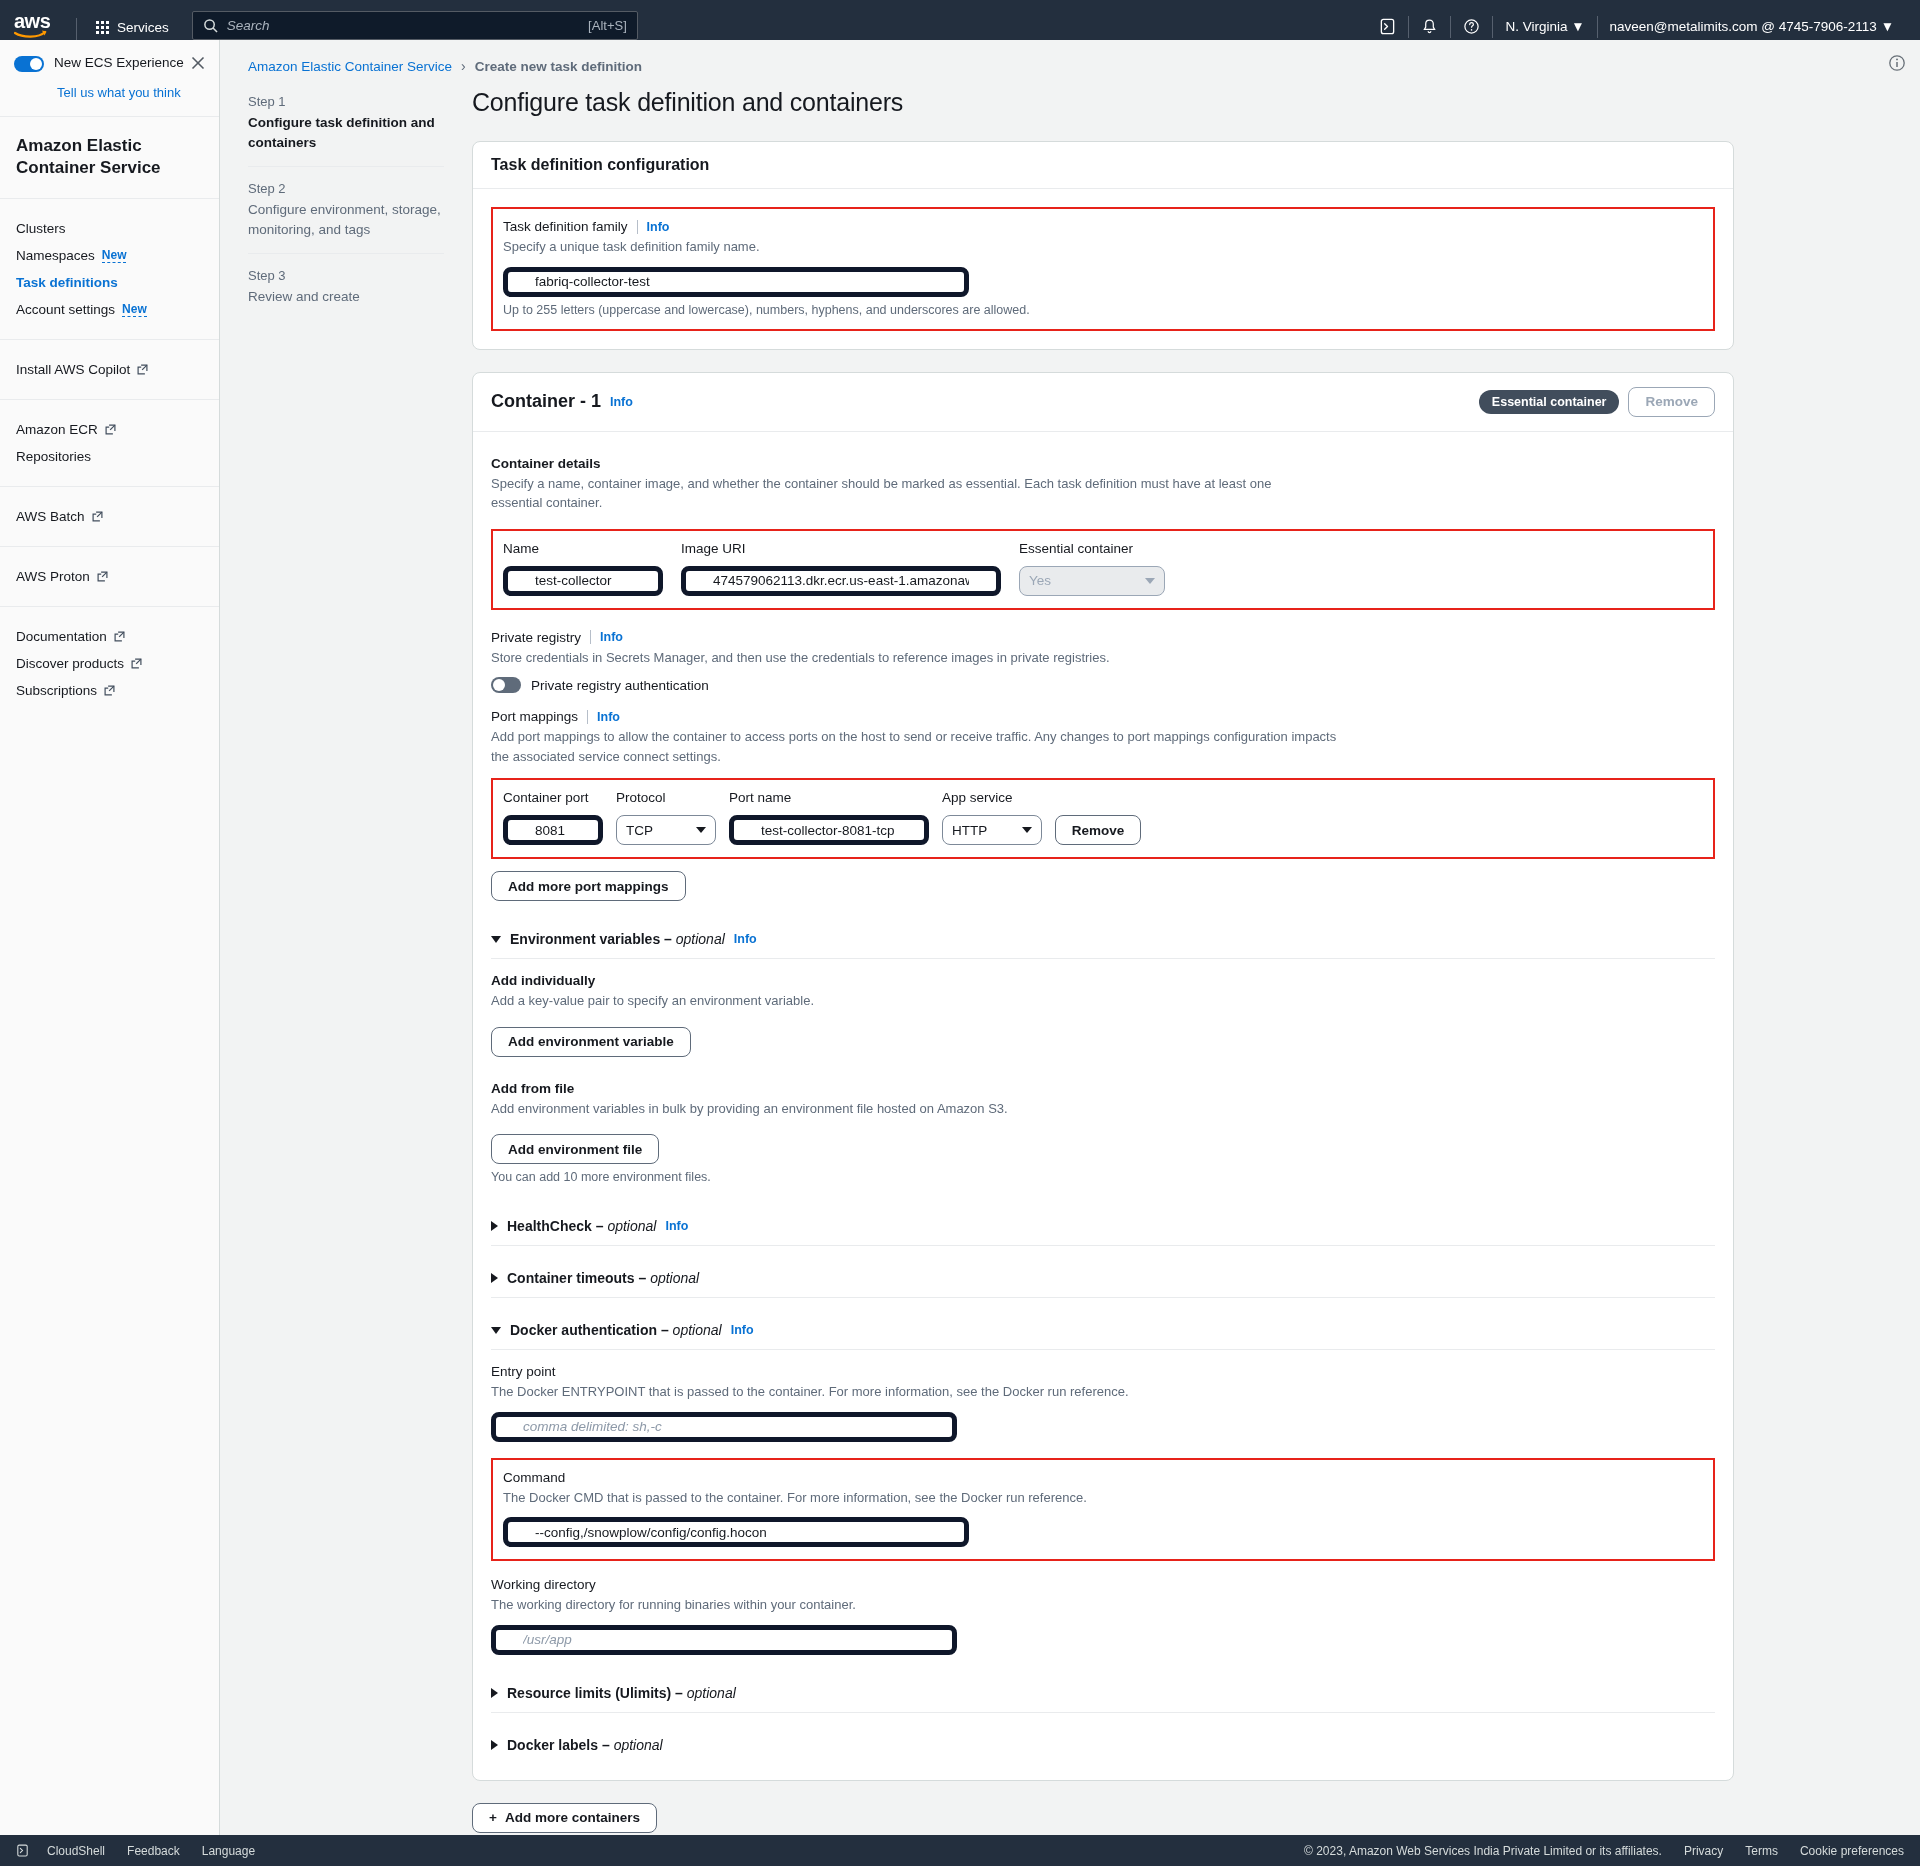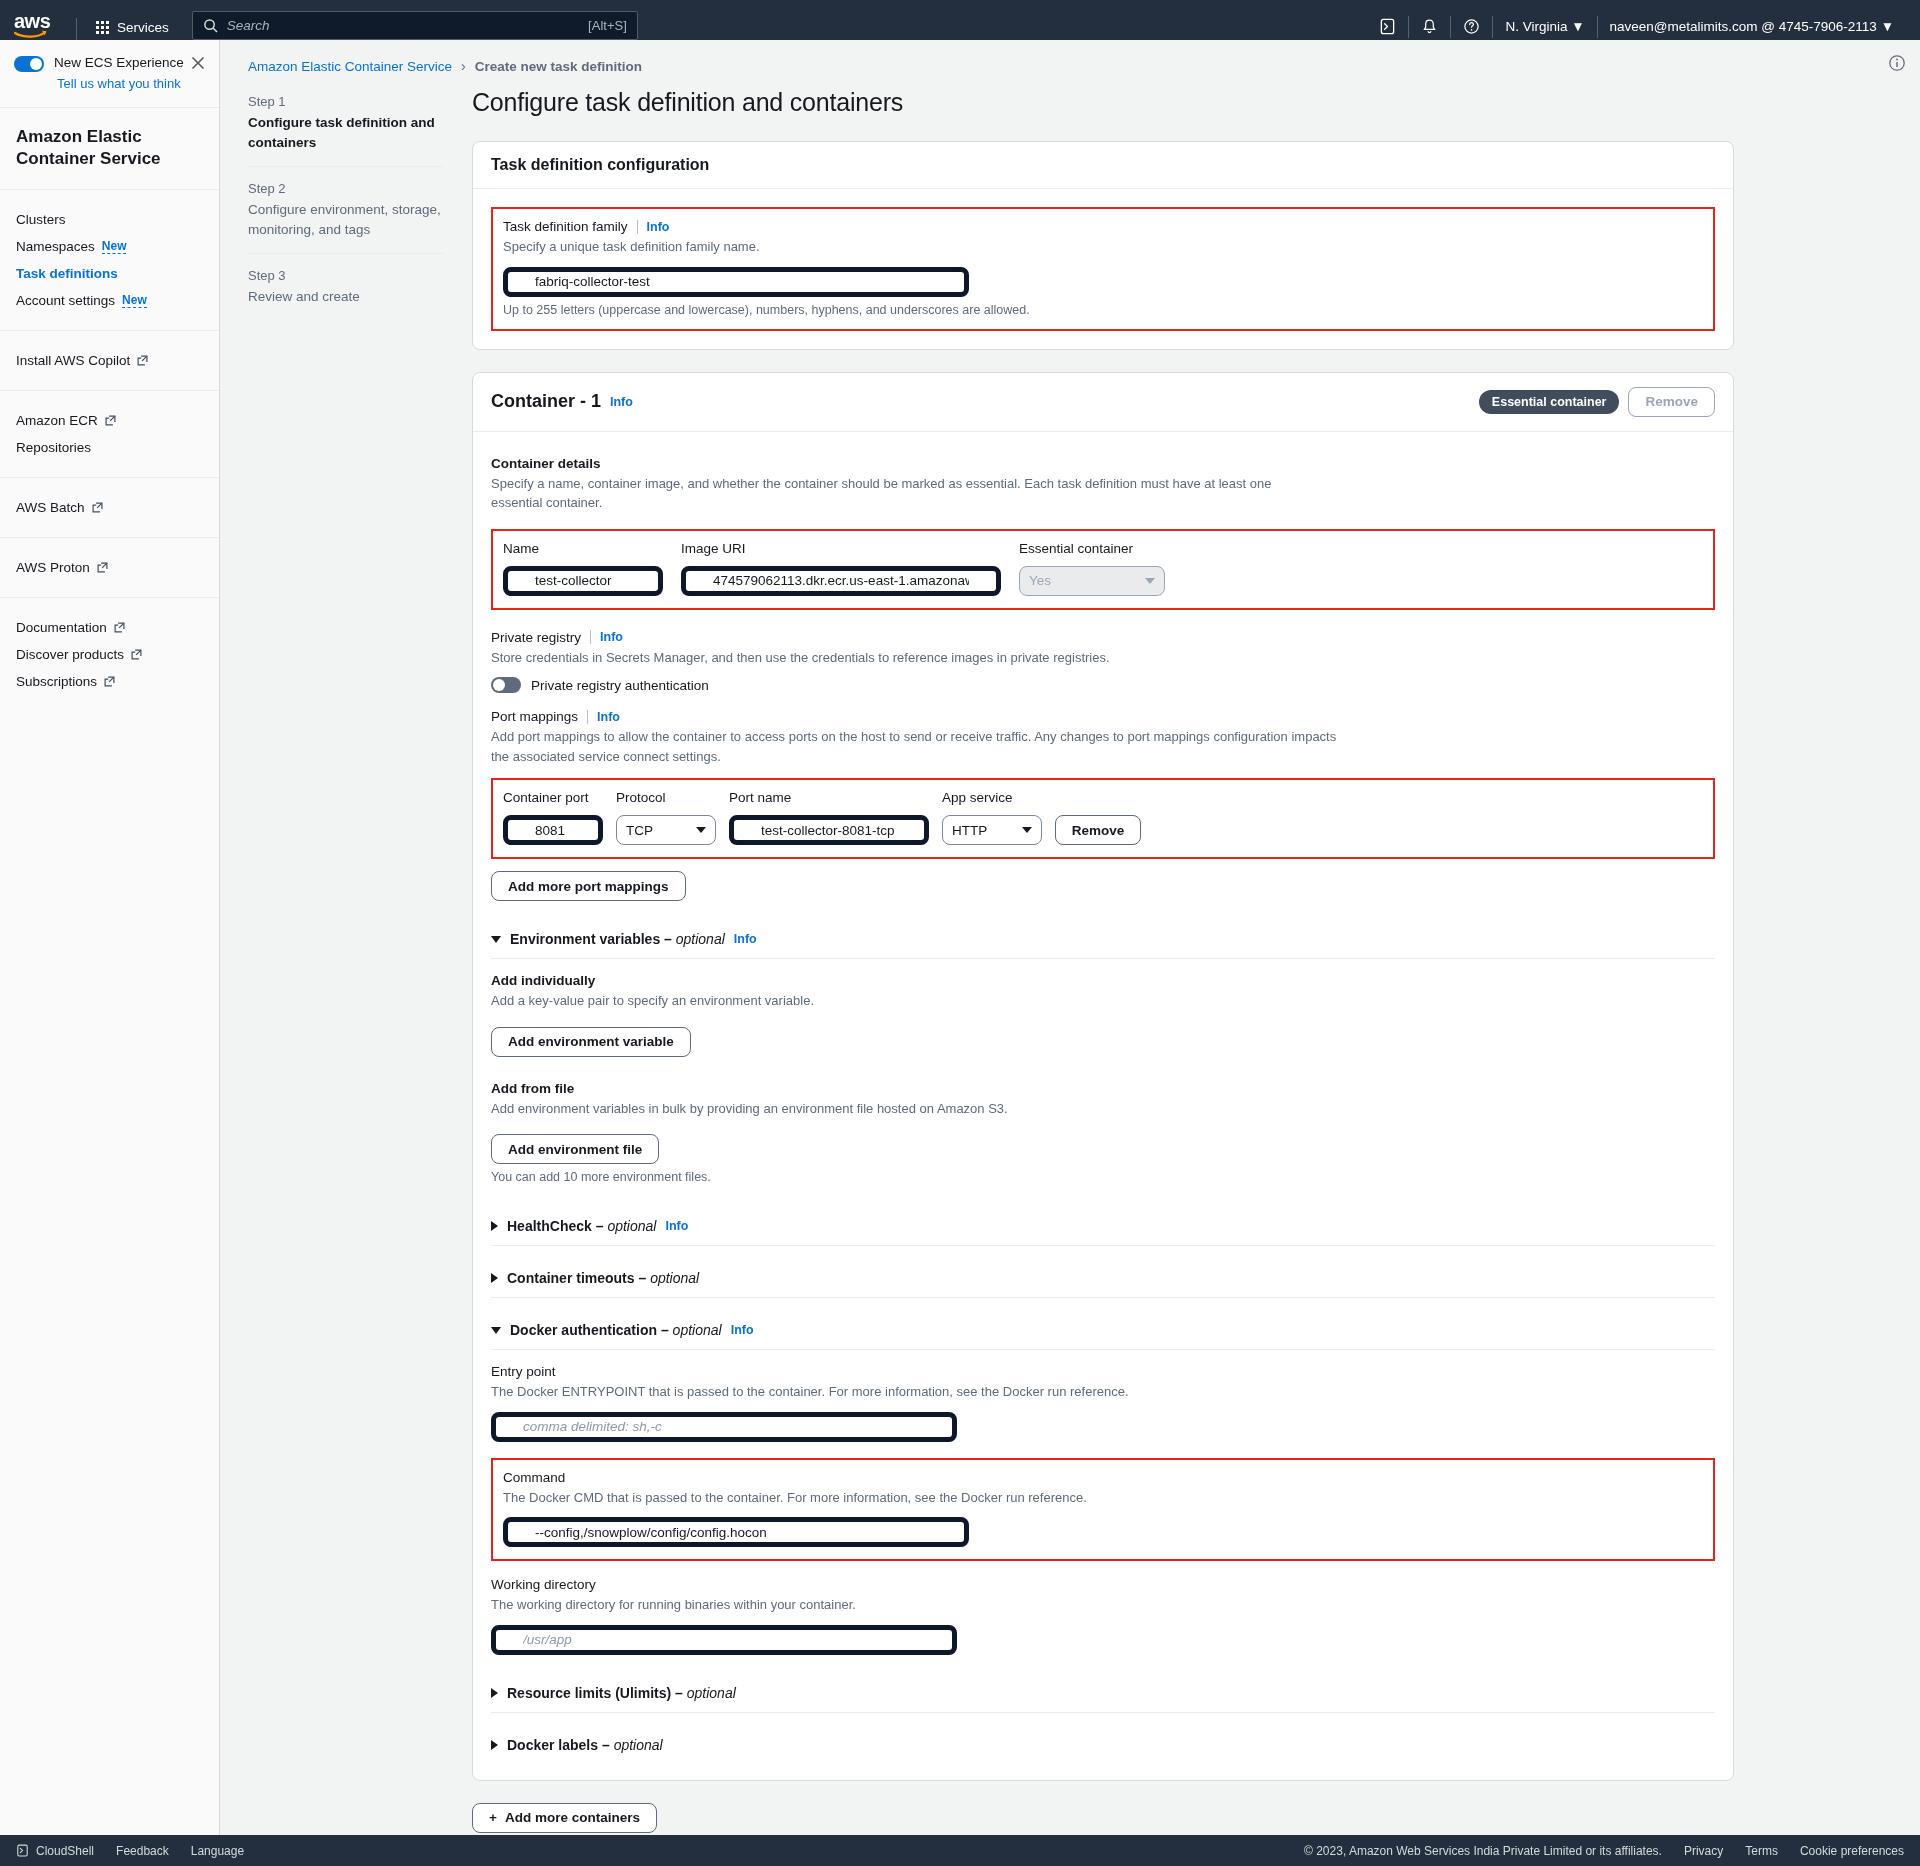--- a/index.html
+++ b/index.html
@@ -59,21 +59,21 @@
   }
   .toggle {
     width: 30px; height: 16px; border-radius: 8px; background: #0972d3;
     position: relative; flex: 0 0 30px; margin-top: 2px; cursor: pointer;
   }
   .toggle::after {
     content: ''; position: absolute; right: 2px; top: 2px;
     width: 12px; height: 12px; border-radius: 50%; background: #fff;
   }
   .ecs-exp-text { font-size: 13.5px; color: #16191f; line-height: 1.35; }
-  .ecs-exp-sub { display: block; text-align: center; color: #0972d3; font-size: 13px; margin-top: 3px; cursor: pointer; }
+  .ecs-exp-sub { display: block; text-align: center; color: #0972d3; font-size: 13px; margin-top: 12px; cursor: pointer; }
   .close-x {
     position: absolute; right: 12px; top: 14px; width: 18px; height: 18px;
     cursor: pointer; color: #545b64;
   }
   .sb-divider { height: 1px; background: #e9ebed; margin: 8px 0; }
   .sb-title { font-size: 17px; font-weight: 700; padding: 10px 16px 12px; line-height: 1.28; }
   .sb-list { padding: 8px 0; }
   .sb-item {
     display: flex; align-items: center; gap: 7px;
     padding: 6px 16px; font-size: 13.5px; color: #16191f; cursor: pointer;
@@ -182,21 +182,21 @@
     padding: 16px 0 26px 0;
   }
 
   
   .footer {
     height: 31px; background: #232f3e; color: #d5dbdb; display: flex;
     align-items: center; padding: 0 16px; font-size: 12px;
   }
   .footer-left { display: flex; align-items: center; gap: 22px; }
   .footer-right { margin-left: auto; display: flex; align-items: center; gap: 22px; }
-  .footer-item { cursor: pointer; display:flex; align-items:center; gap:7px; }
+  .footer-item { cursor: pointer; display:flex; align-items:center; gap:18px; }
   .footer-copy { cursor: default; }
 </style>
 </head>
 <body>
 
 <div class="topnav">
   <div class="aws-logo">
     <div class="wordmark">aws</div>
     <div class="smile">
       <svg width="34" height="9" viewBox="0 0 34 9">

